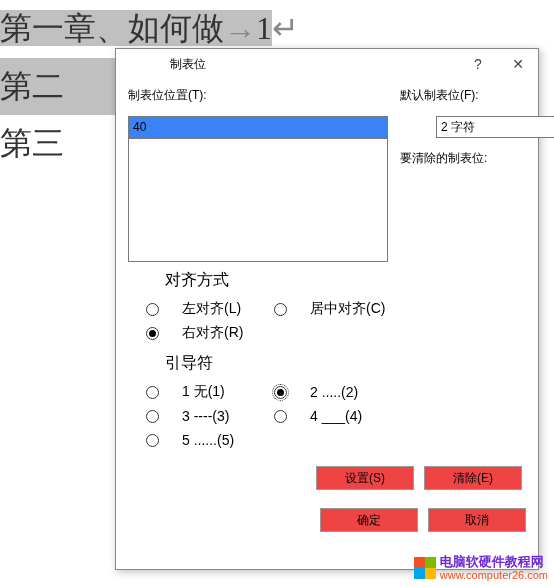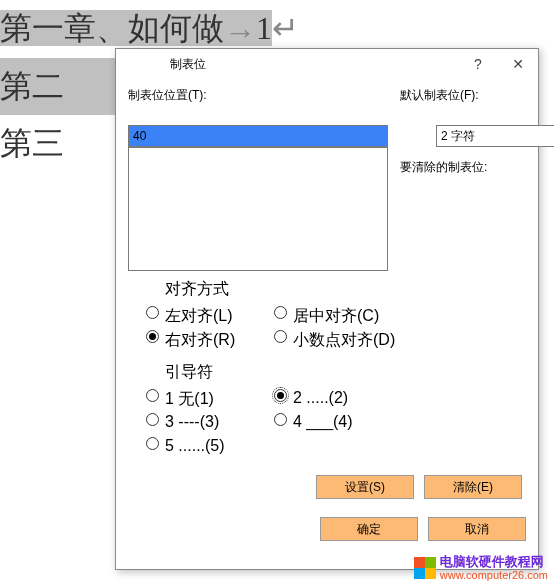--- a/index.html
+++ b/index.html
@@ -58,21 +58,21 @@
     align-items: center;
     justify-content: center;
     font-size: 14px;
     color: #444;
   }
   .dialog-body {
     padding: 8px 12px 8px 12px;
   }
   .row { display: flex; gap: 12px; }
   .col { display: flex; flex-direction: column; }
-  .label { font-size: 12px; margin-bottom: 21px; }
+  .label { font-size: 12px; margin-bottom: 12px; }
   .input-text {
     width: 260px;
     height: 22px;
     border: 1px solid #7a7a7a;
     padding: 2px 4px;
     font-size: 12px;
     background: #3b82f6;
   }
   .listbox {
     width: 260px;
@@ -105,24 +105,25 @@
     margin-bottom: 6px;
     margin-left: 37px;
   }
   .radio-row {
     display: flex;
     flex-wrap: wrap;
     padding-left: 18px;
   }
   .radio-item {
     display: flex;
+    align-items: center;
     width: 128px;
     height: 24px;
-    font-size: 16px;
-    gap: 6px;
+    font-size: 14px;
+    gap: 23px;
   }
   .radio-item.small { width: 128px; }
   .radio {
     width: 13px;
     height: 13px;
     border: 1px solid #333;
     border-radius: 50%;
     position: relative;
     flex-shrink: 0;
   }
@@ -144,21 +145,21 @@
     display: flex;
     justify-content: flex-end;
     gap: 10px;
     margin-top: 14px;
     padding-right: 4px;
   }
   .btn {
     width: 98px;
     height: 24px;
     border: 1px solid #999;
-    background: #fdba74;
+    background: #ef4444;
     font-size: 12px;
     display: flex;
     align-items: center;
     justify-content: center;
     cursor: pointer;
   }
   .footer-row {
     display: flex;
     justify-content: flex-end;
     gap: 10px;
@@ -237,24 +238,20 @@
         <span>左对齐(L)</span>
       </div>
       <div class="radio-item">
         <span class="radio"></span>
         <span>居中对齐(C)</span>
       </div>
       <div class="radio-item">
         <span class="radio checked"></span>
         <span>右对齐(R)</span>
       </div>
-      <div class="radio-item">
-        <span class="radio"></span>
-        <span>小数点对齐(D)</span>
-      </div>
     </div>
 
     <div class="group-label">引导符</div>
     <div class="radio-row">
       <div class="radio-item small">
         <span class="radio"></span>
         <span>1 无(1)</span>
       </div>
       <div class="radio-item small">
         <span class="radio checked focus-box"></span>

